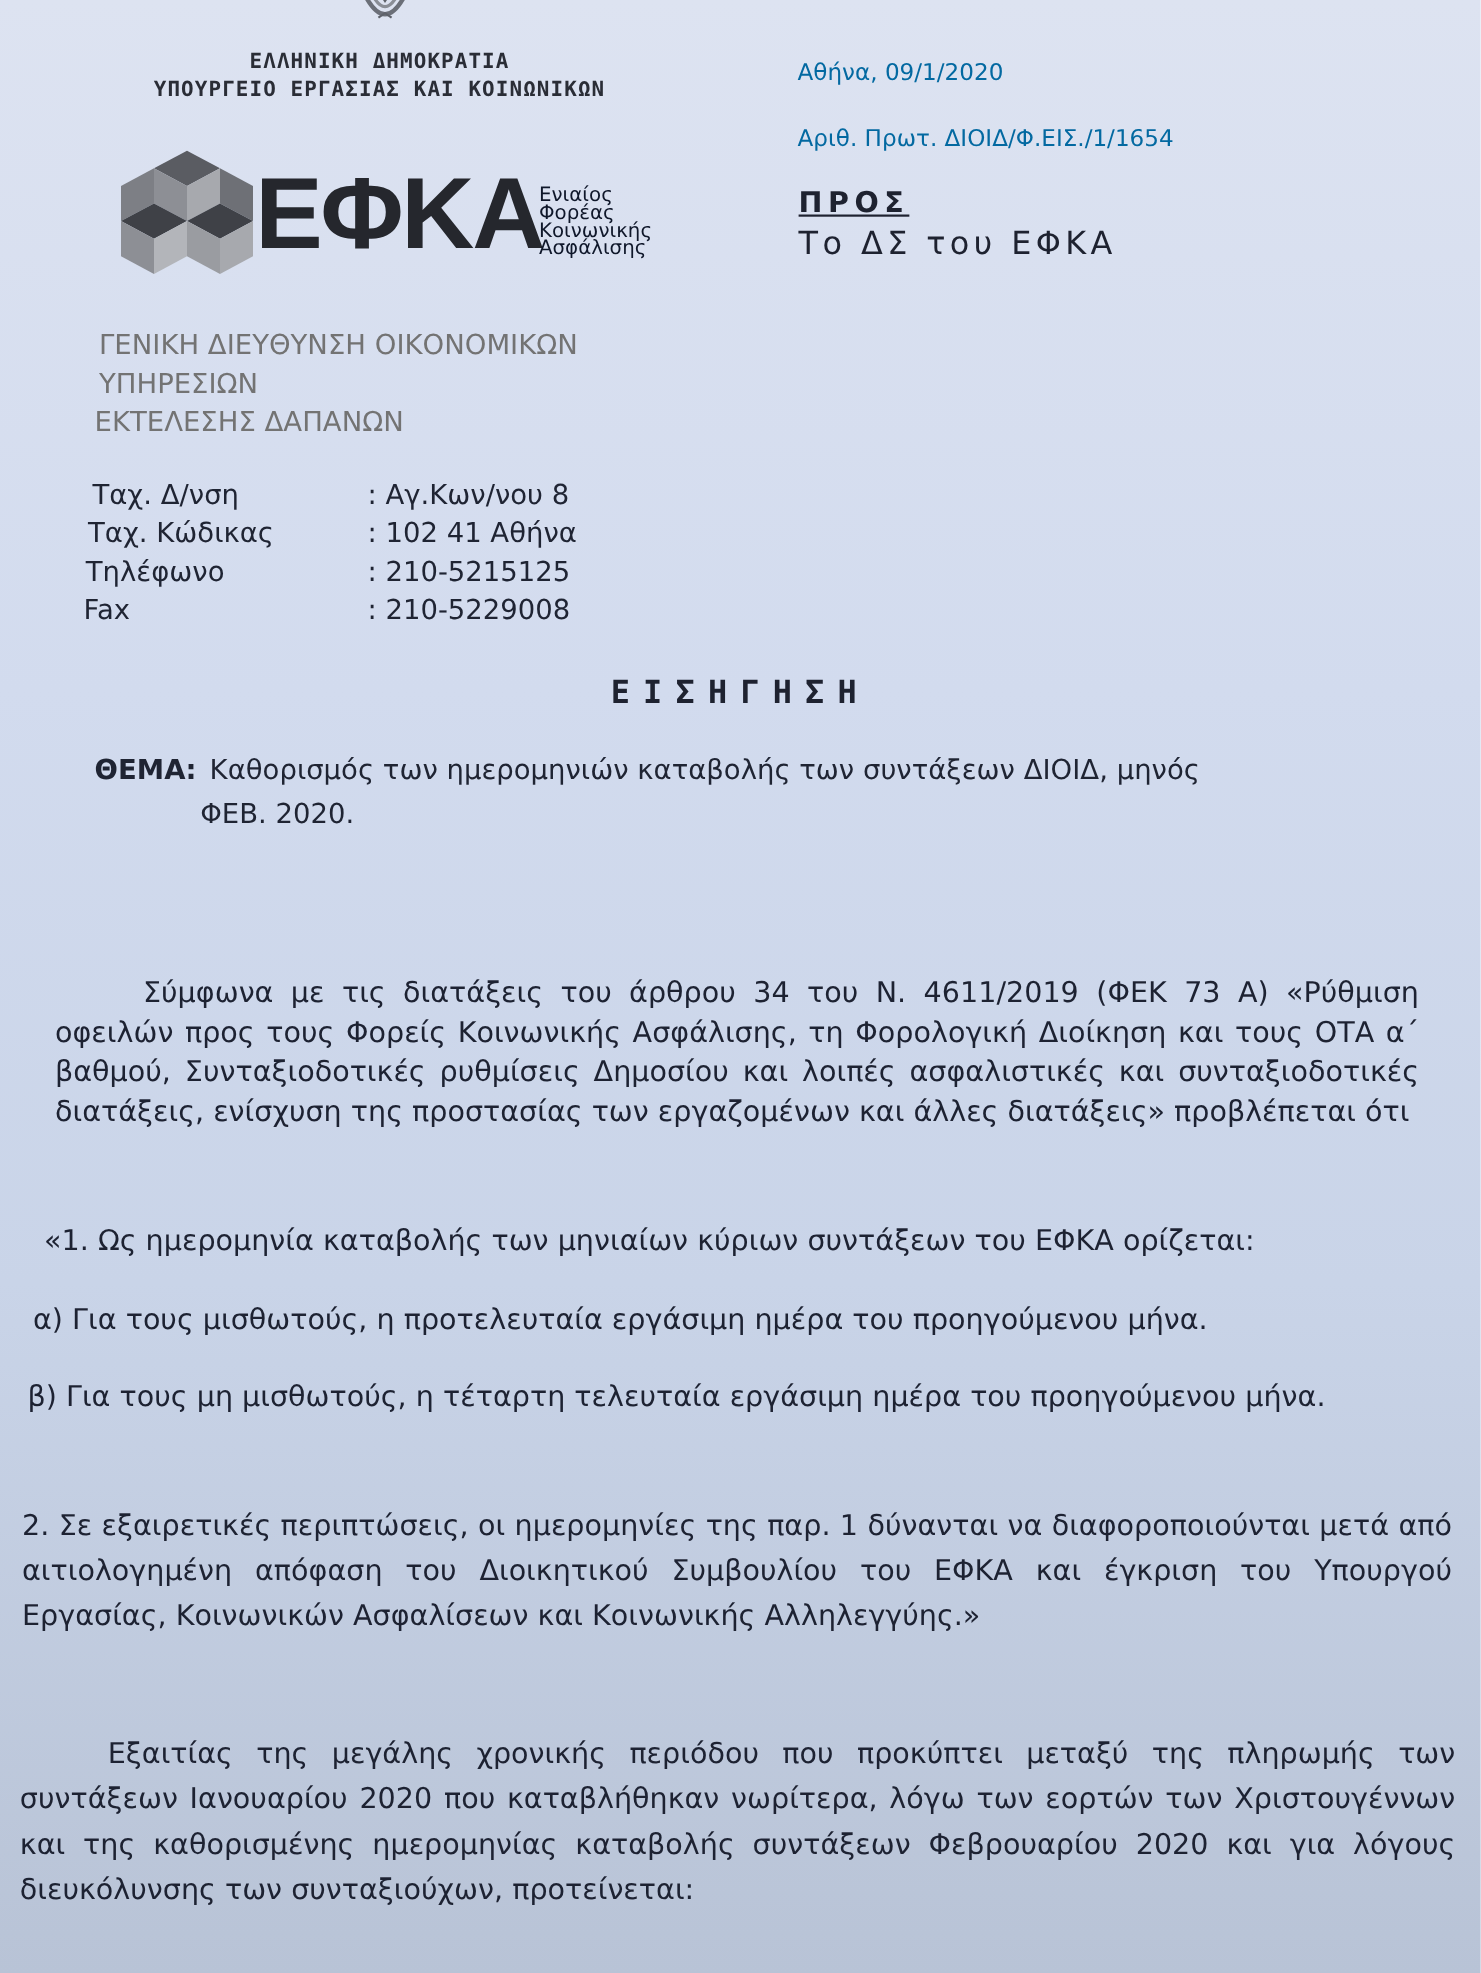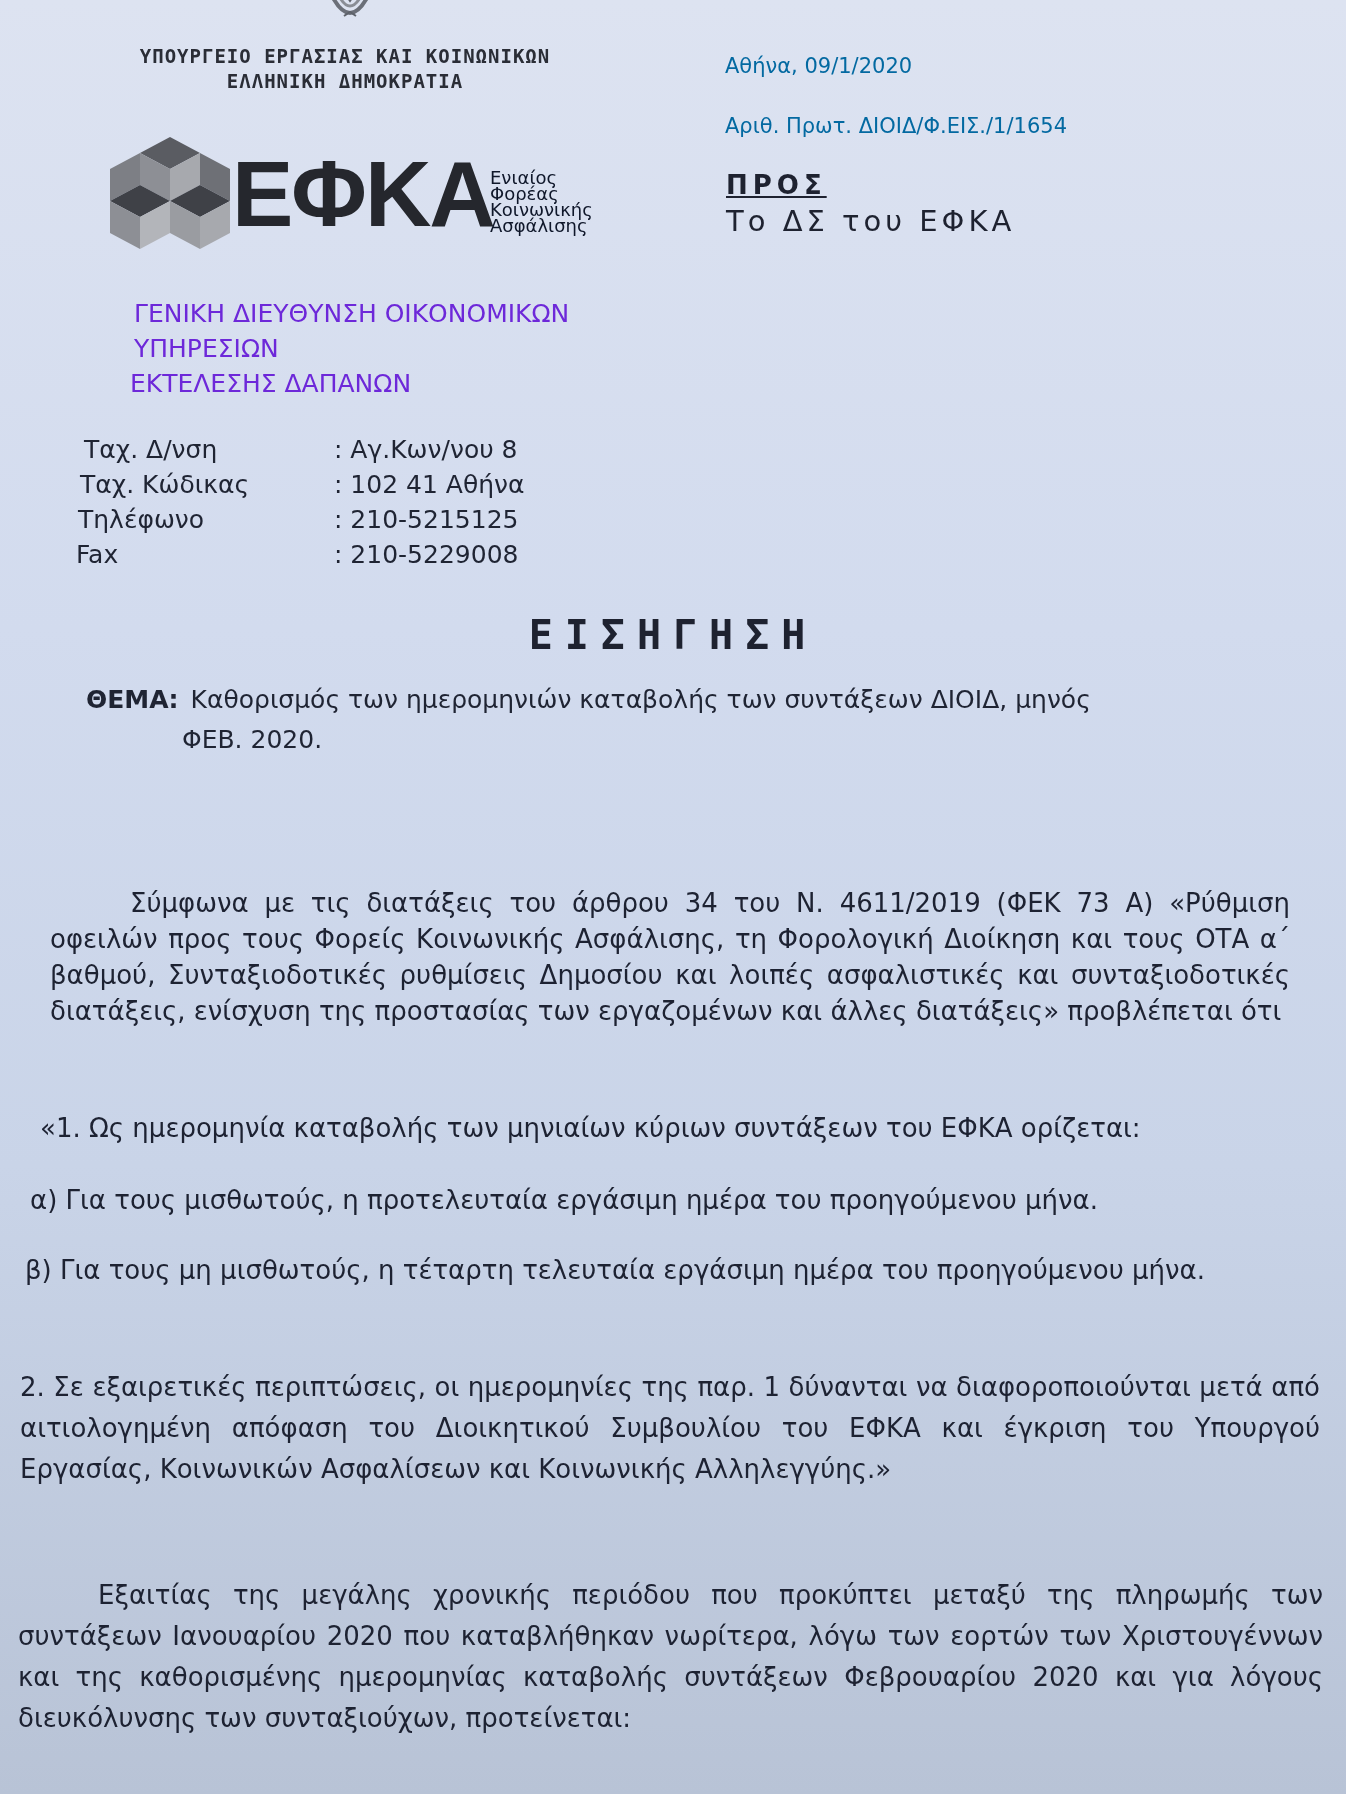--- a/index.html
+++ b/index.html
@@ -29,30 +29,30 @@
   .protocol { top: 114px; }
   .pros {
     left: 726px; top: 170px; font-weight: bold; font-size: 26px;
     letter-spacing: 5px; text-decoration: underline; color: #1e2230;
   }
   .recipient {
     left: 726px; top: 204px; font-weight: normal; font-size: 29px;
     letter-spacing: 4px; color: #1e2230;
   }
   .dept {
-    left: 90px; top: 296px; font-size: 25px; line-height: 35px; color: #6d28d9; margin-left: 44px;
+    left: 90px; top: 296px; font-size: 25px; line-height: 35px; color: #737373;
   }
   .contact { left: 78px; top: 432px; font-size: 25px; line-height: 35px; color: #1f2433; }
   .contact-row { display: flex; }
   .contact-row .lbl { width: 250px; }
   .contact-row .val { }
   .title {
     left: 0; width: 1346px; top: 612px; text-align: center;
     font-family: "DejaVu Sans Mono", monospace; font-weight: bold;
-    font-size: 40px; letter-spacing: 12px; color: #1e2230;
+    font-size: 29px; letter-spacing: 12px; color: #1e2230;
   }
   .subject {
     left: 86px; top: 680px; width: 1195px; font-size: 25px; line-height: 40px;
     text-align: justify; color: #1f2433;
   }
   .subject .lbl { margin-right: 12px; font-weight: bold; }
   .subject .indent { display: block; padding-left: 96px; }
   .para {
     position: absolute; font-size: 26px; line-height: 36px; text-align: justify; color: #1d2232;
   }
@@ -67,22 +67,22 @@
 <body>
 
 <svg class="abs emblem" viewBox="0 0 56 40">
   <path d="M8 10 Q28 52 48 10" fill="none" stroke="#6b6f78" stroke-width="4"></path>
   <path d="M14 8 Q28 40 42 8" fill="none" stroke="#8a8e96" stroke-width="3"></path>
   <path d="M20 6 L28 18 L36 6" fill="none" stroke="#5e626a" stroke-width="3"></path>
   <path d="M22 34 L28 30 L34 34" fill="none" stroke="#5e626a" stroke-width="2"></path>
 </svg>
 
 <div class="abs gov">
+  <div>ΕΛΛΗΝΙΚΗ ΔΗΜΟΚΡΑΤΙΑ</div>
   <div>ΥΠΟΥΡΓΕΙΟ ΕΡΓΑΣΙΑΣ ΚΑΙ ΚΟΙΝΩΝΙΚΩΝ</div>
-  <div>ΕΛΛΗΝΙΚΗ ΔΗΜΟΚΡΑΤΙΑ</div>
 </div>
 
 <svg class="abs" style="left:108px;top:135px;width:125px;height:120px;" viewBox="0 0 125 120">
   <polygon points="62,2 92,18 62,34 32,18" fill="#5a5c62"></polygon>
   <polygon points="32,18 62,34 62,66 32,50" fill="#8d8f95"></polygon>
   <polygon points="92,18 122,34 122,66 92,50" fill="#6e7076"></polygon>
   <polygon points="62,34 92,18 92,50 62,66" fill="#a7a9ae"></polygon>
   <polygon points="2,34 32,18 32,50 2,66" fill="#7d7f85"></polygon>
   <polygon points="2,66 32,50 62,66 32,82" fill="#3f4147"></polygon>
   <polygon points="62,66 92,50 122,66 92,82" fill="#3f4147"></polygon>

